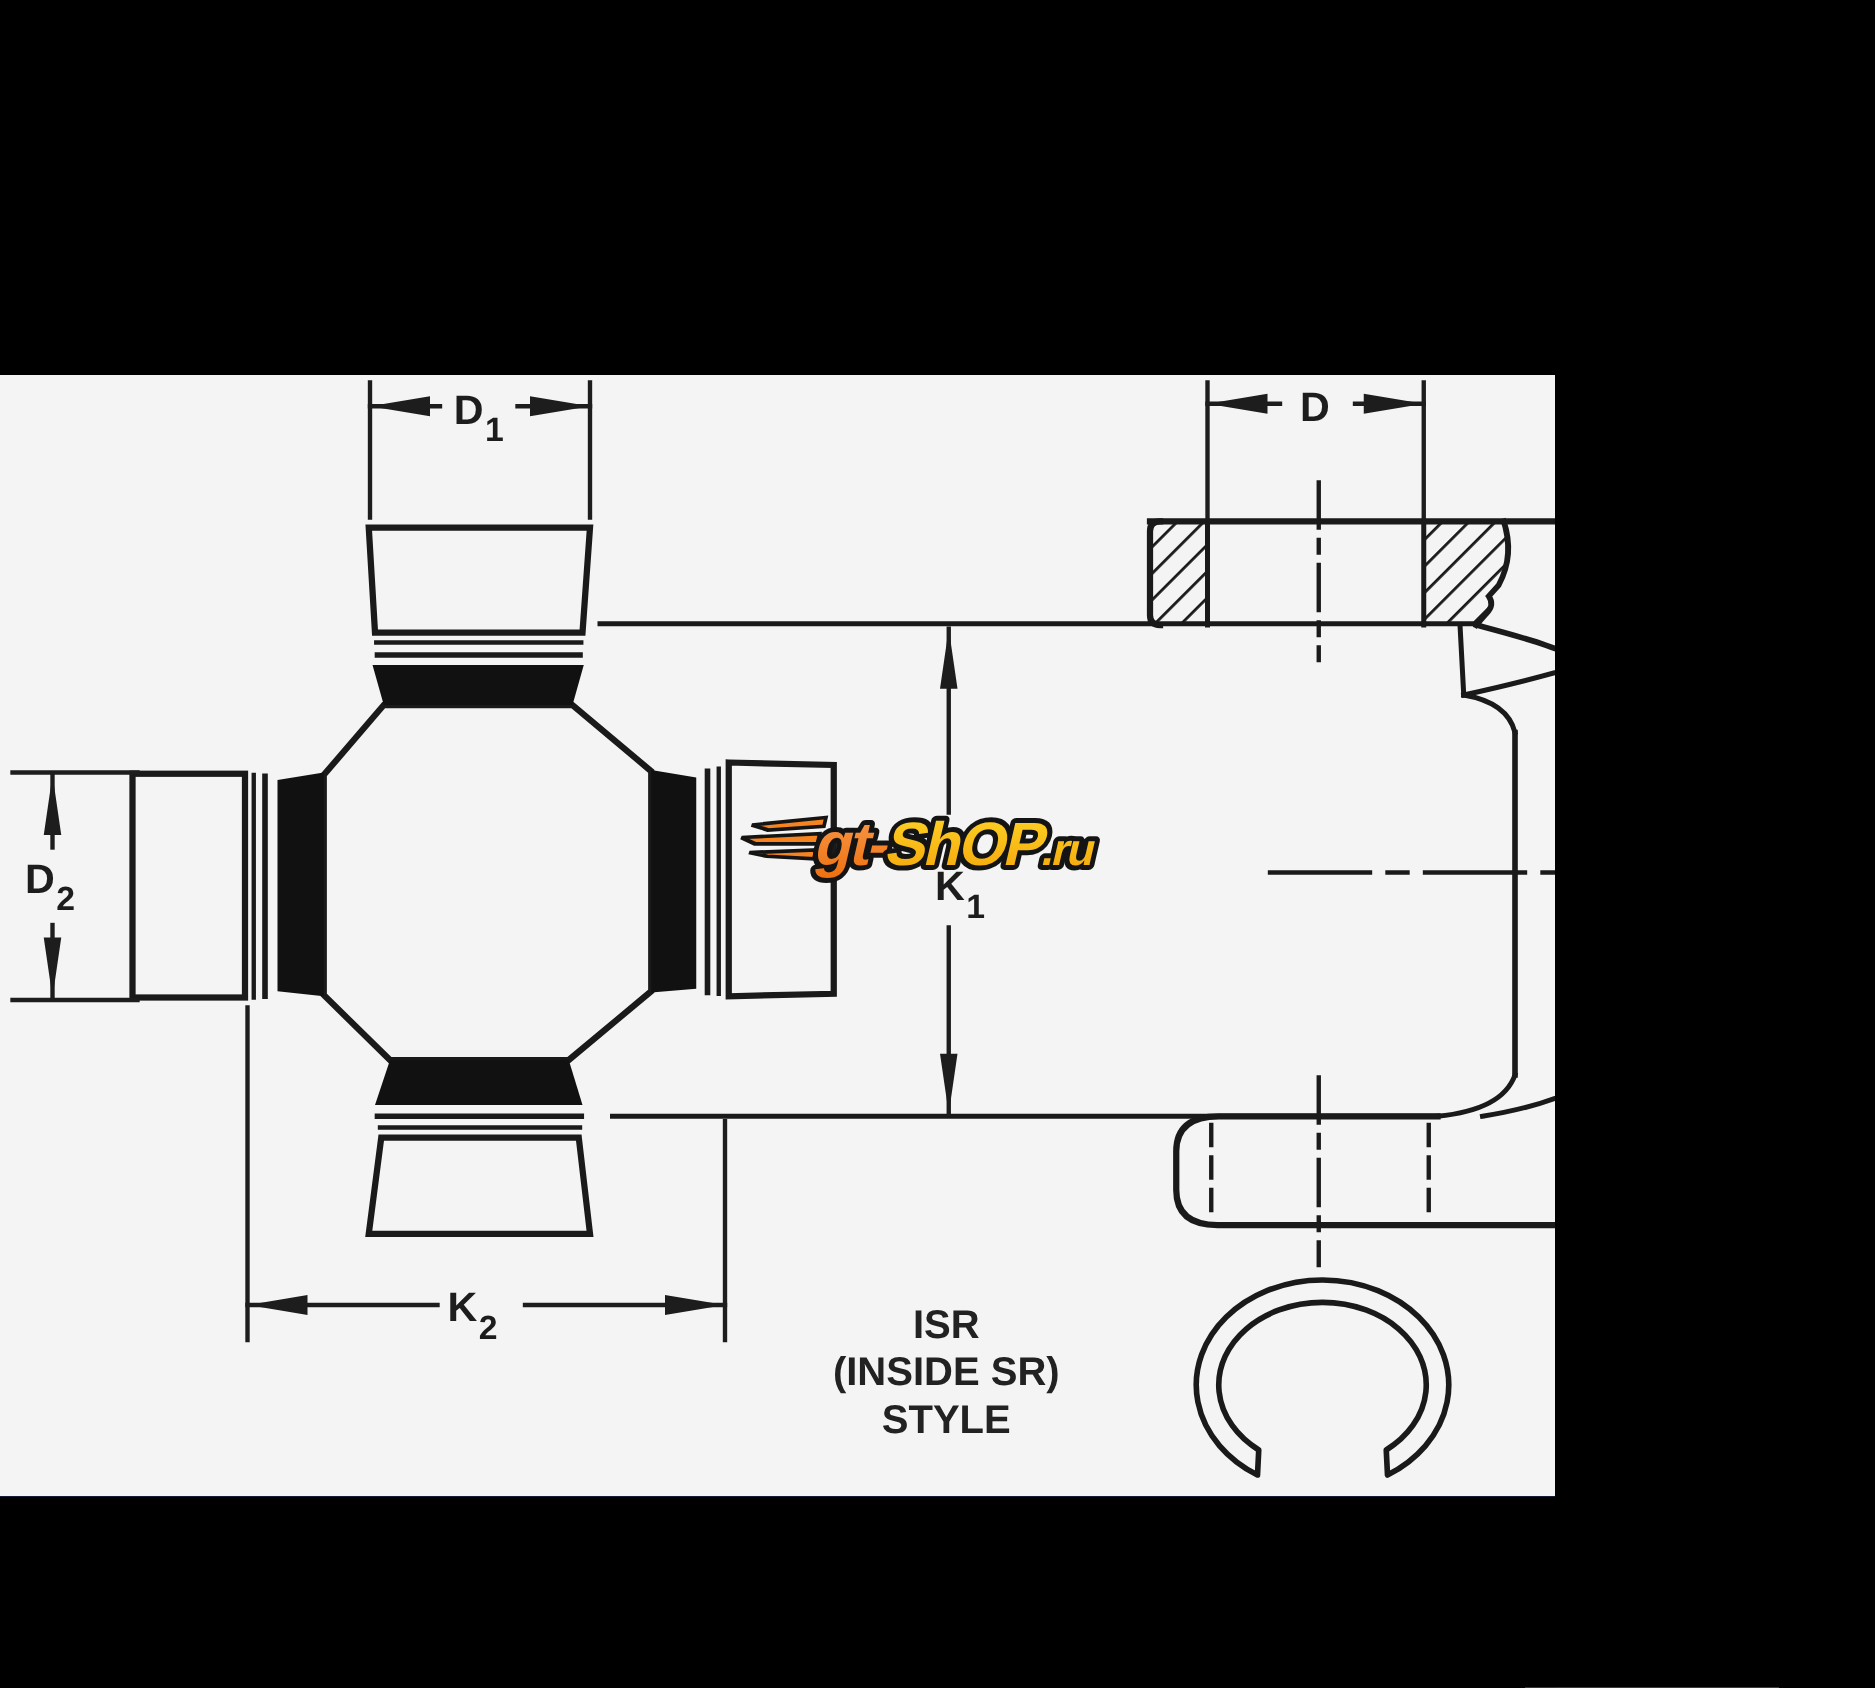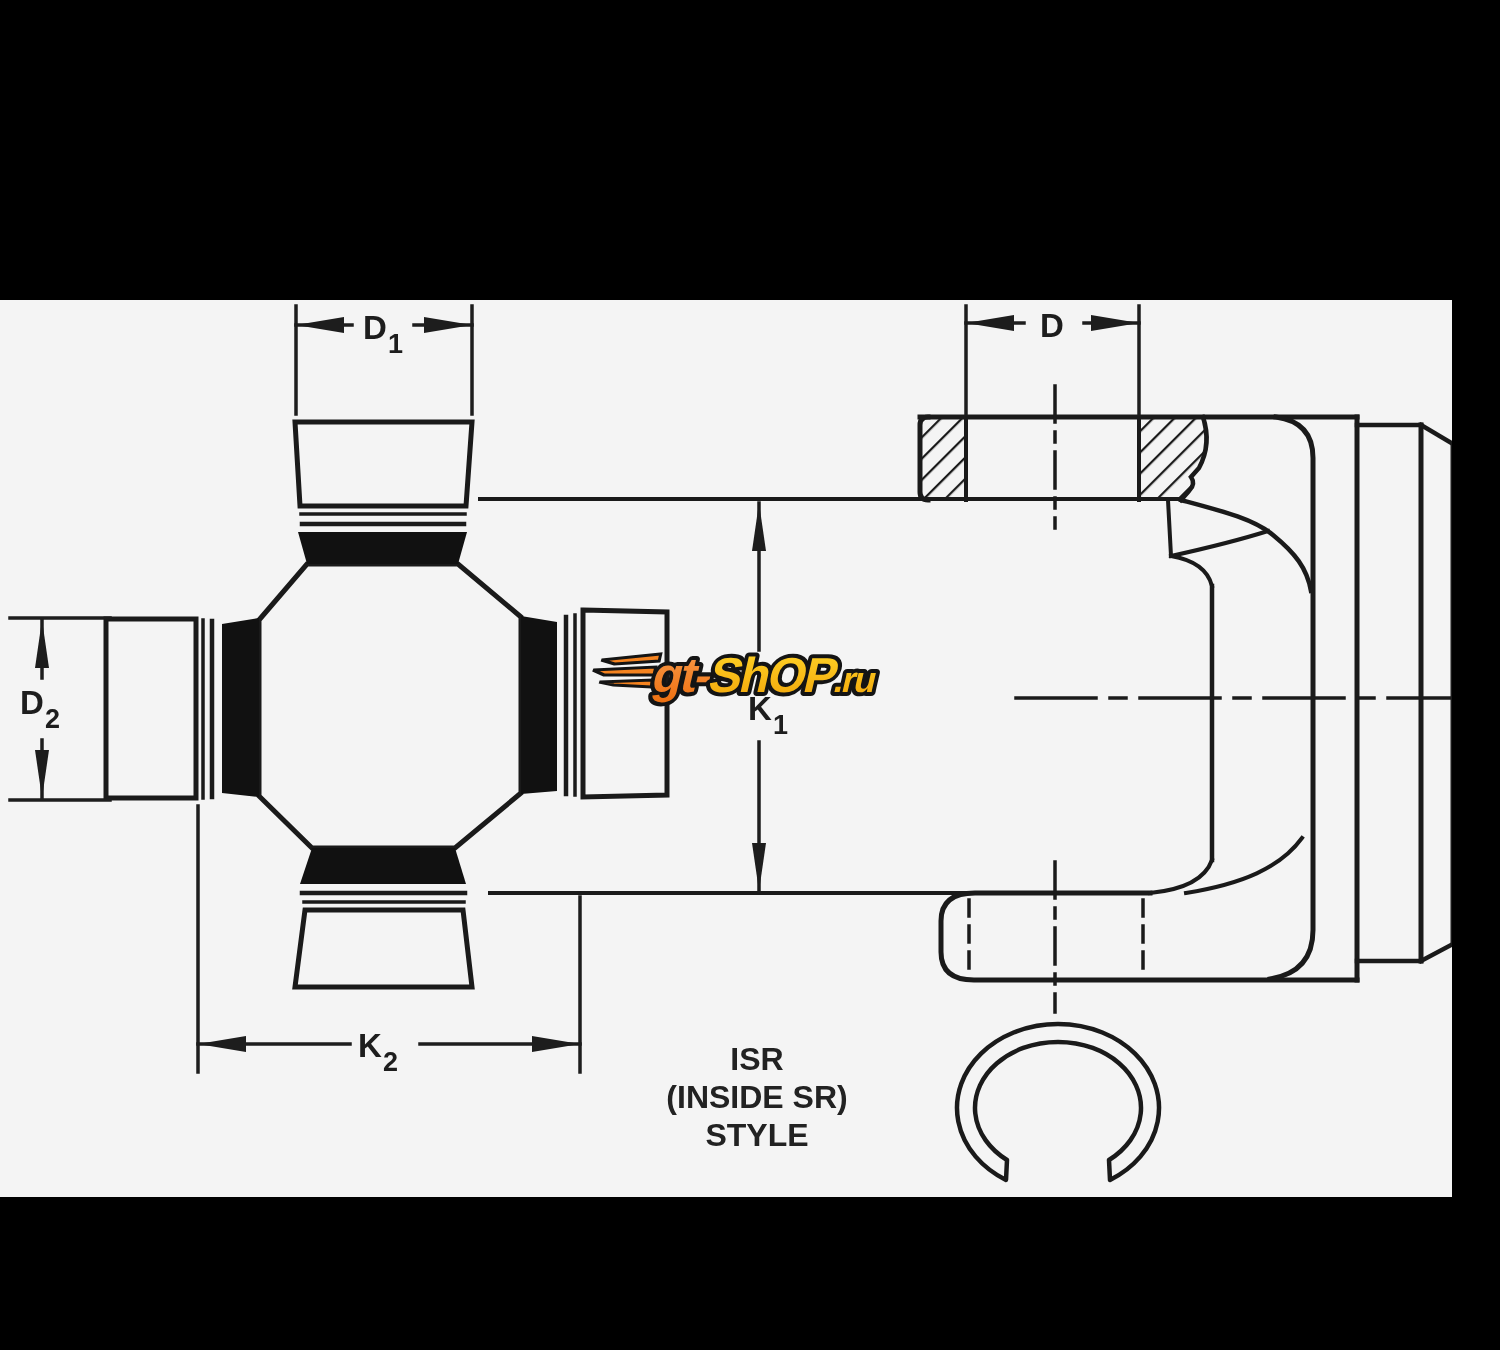--- a/index.html
+++ b/index.html
@@ -1,16 +1,16 @@
 <!DOCTYPE html>
 <html><head>
 <meta charset="utf-8">
 <style>
   html,body{margin:0;padding:0;background:#000;}
-  .stage{position:relative;width:1452px;height:1350px;background:#1d4ed8;overflow:hidden;
+  .stage{position:relative;width:1244px;height:1350px;background:#1d4ed8;overflow:hidden;
          font-family:"Liberation Sans", sans-serif;}
   svg{display:block;}
   text{font-family:"Liberation Sans","DejaVu Sans",sans-serif;}
   .dim-label{font-weight:bold;fill:#1d1d1d;}
   .cap-text{font-weight:bold;fill:#222;}
 </style>
 </head>
 <body>
 
 <div class="stage">

